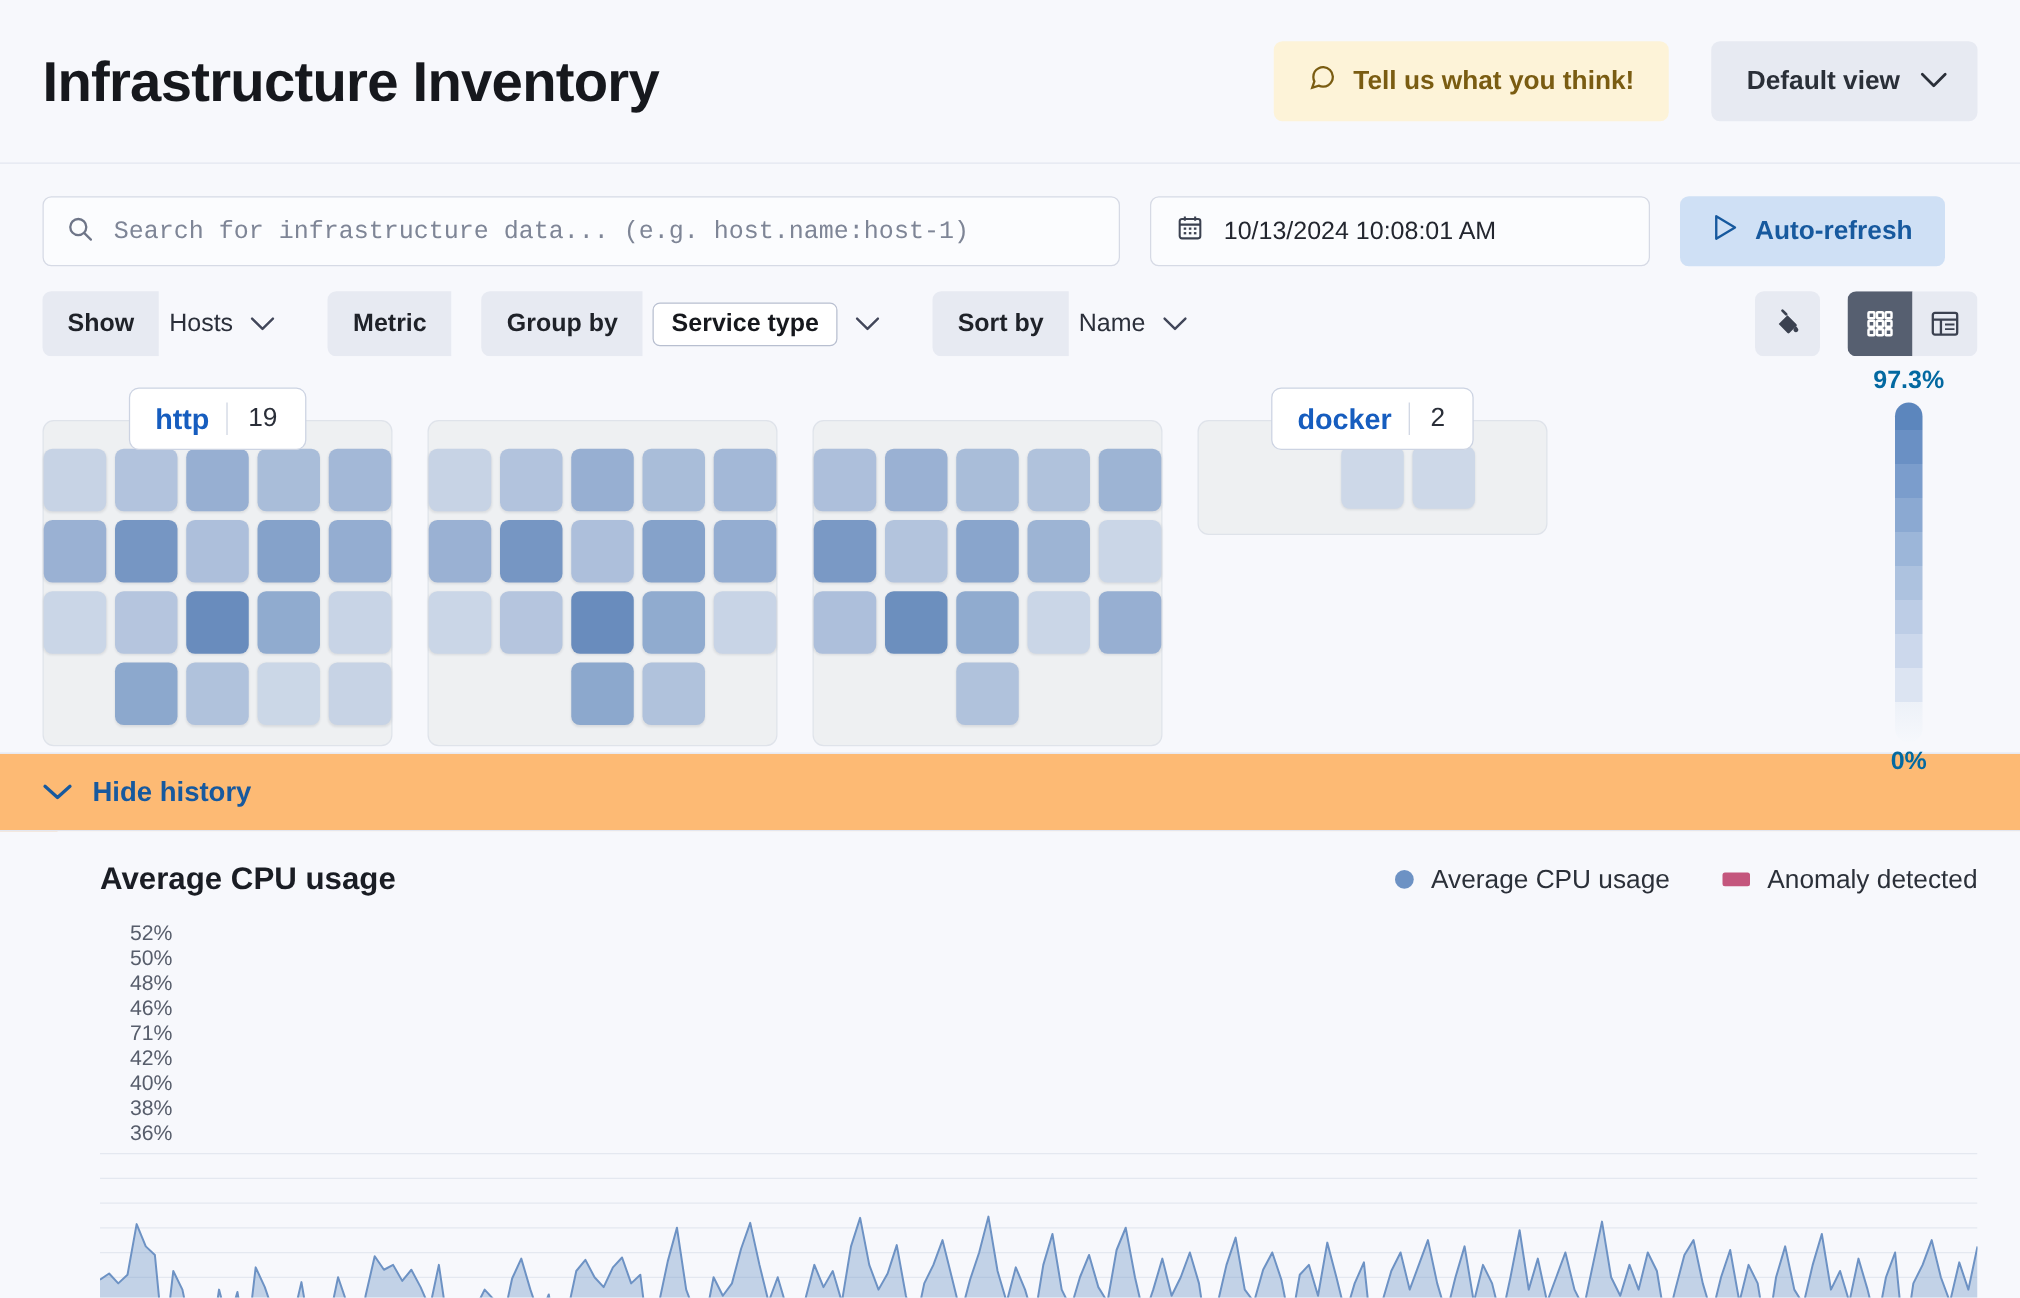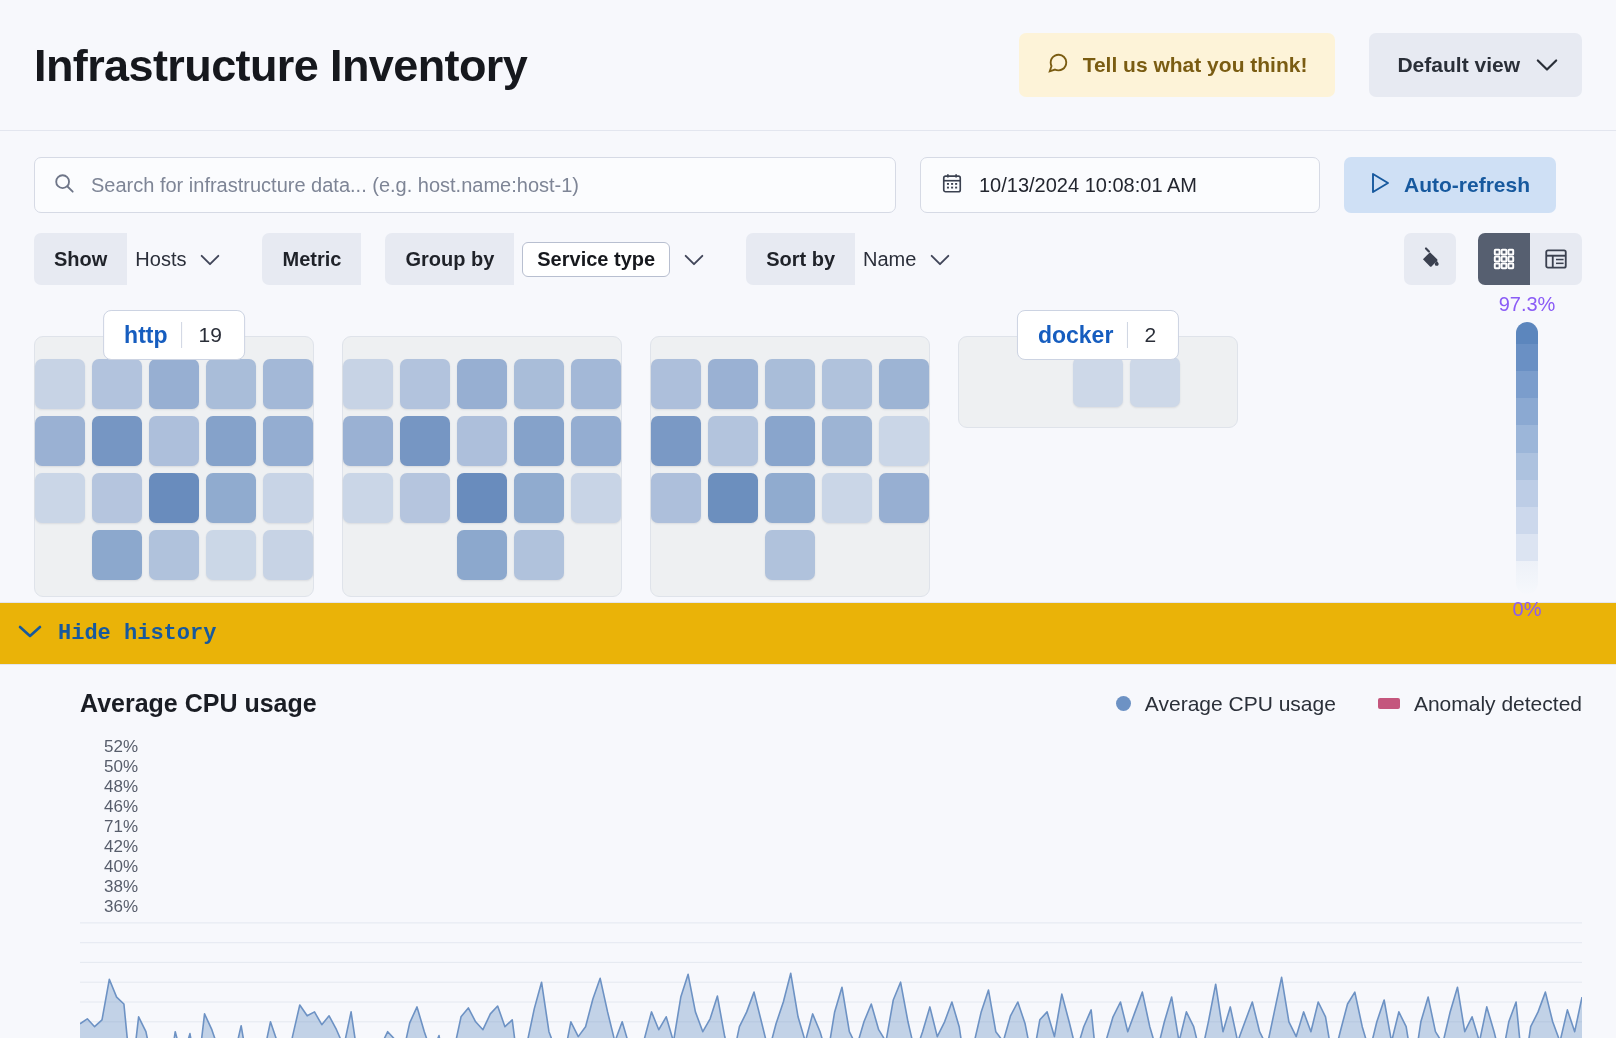--- a/index.html
+++ b/index.html
@@ -75,21 +75,21 @@
     background: #fbfcfe;
     border: 1px solid #d6dae5;
     border-radius: 7px;
     display: flex; align-items: center;
     padding: 0 18px;
     gap: 14px;
     max-width: 862px;
   }
   .search-box input {
     border: none; outline: none; background: transparent;
-    font-size: 20px; font-family: Liberation Sans, sans-serif;
+    font-size: 20px; font-family: Liberation Mono, monospace;
     color: #34384a;
     width: 100%;
   }
   .search-box input::placeholder { color: #7e8596; }
   .date-box {
     width: 400px;
     height: 56px;
     background: #fbfcfe;
     border: 1px solid #d6dae5;
     border-radius: 7px;
@@ -233,21 +233,21 @@
 
   
   .legend-scale {
     position: absolute;
     right: 44px;
     top: 8px;
     width: 90px;
     text-align: center;
   }
   .legend-top, .legend-bottom {
-    font-size: 20px; color: #8b5cf6;
+    font-size: 20px; color: #0369a1; font-weight: bold;
   }
   .legend-top { margin-bottom: 6px; }
   .legend-bar {
     width: 22px; height: 272px;
     margin: 0 auto;
     border-radius: 11px;
     background: linear-gradient(to bottom,
       #5c86bd 0%, #5c86bd 8%,
       #6a90c4 8%, #6a90c4 18%,
       #7b9dcc 18%, #7b9dcc 28%,
@@ -258,24 +258,23 @@
       #ccd8ec 68%, #ccd8ec 78%,
       #dce4f2 78%, #dce4f2 88%,
       #edf1f8 88%, #f6f8fc 100%);
   }
   .legend-bottom { margin-top: 4px; }
 
   
   .history-bar {
     height: 62px;
     display: flex; align-items: center;
-    padding: 0 18px;
-    background: #eab308;
+    padding: 0 34px;
+    background: #fdba74;
     border-bottom: 1px solid #e3e6ef;
-    font-family: Liberation Mono, monospace;
   }
   .history-toggle {
     display: flex; align-items: center; gap: 16px;
     color: #17599e;
     font-size: 22px; font-weight: 700;
     background: none; border: none; cursor: pointer;
     font-family: inherit;
     padding: 0;
   }
 

